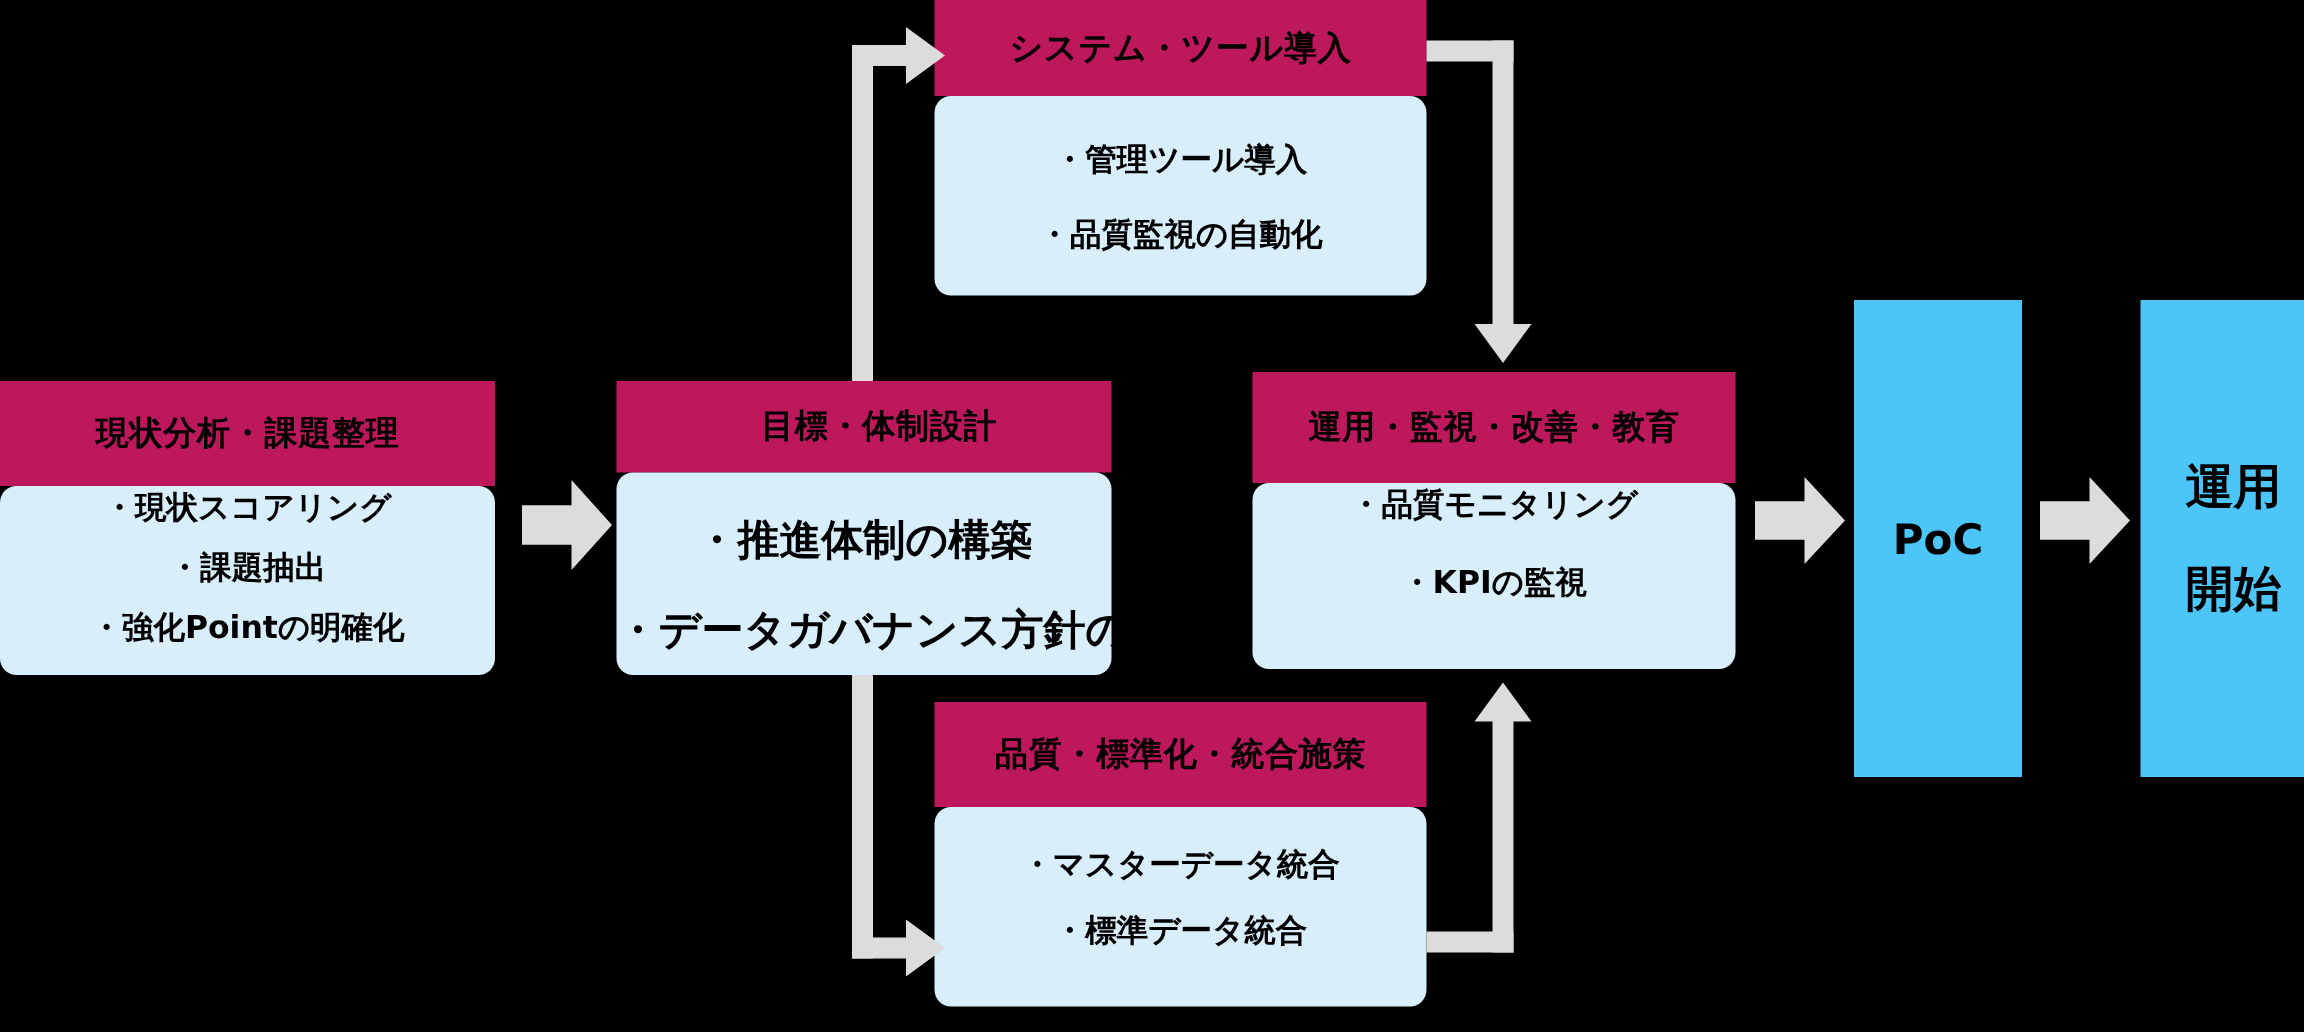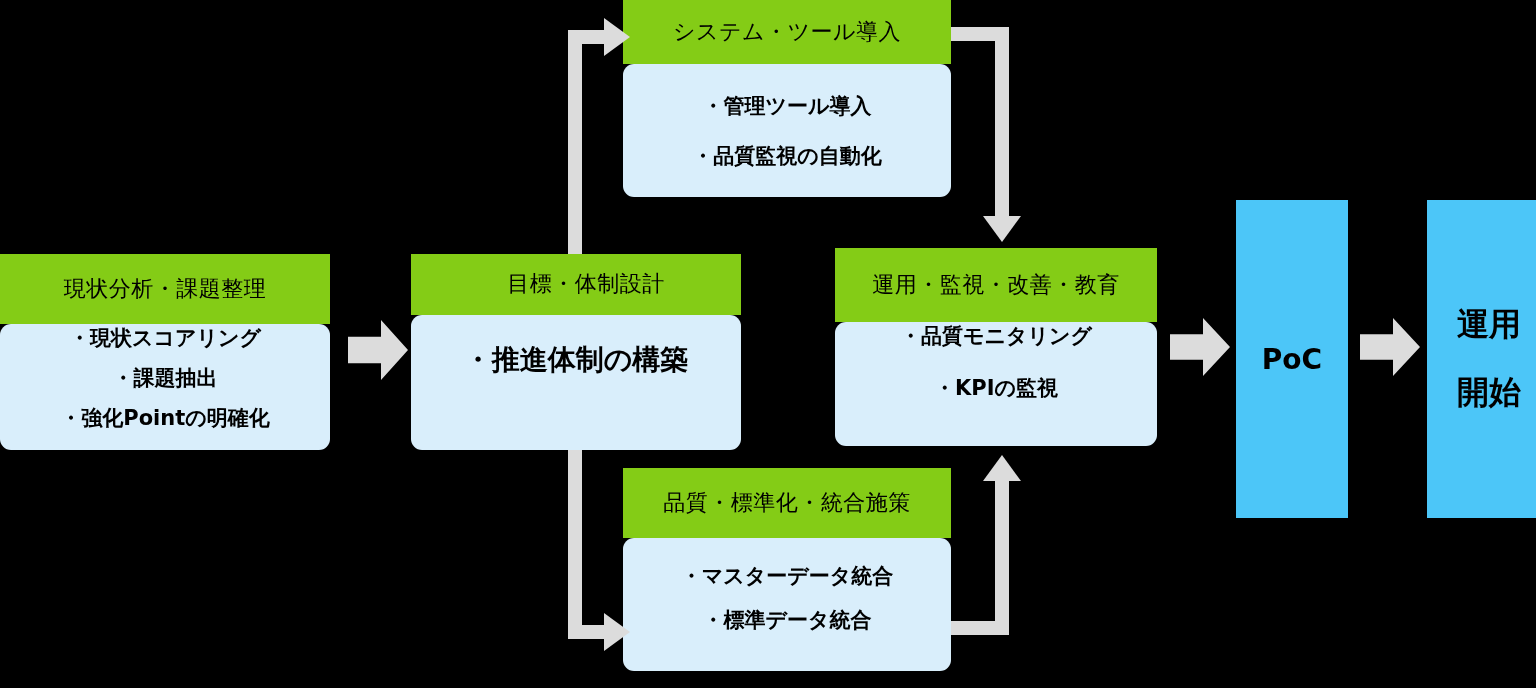--- a/index.html
+++ b/index.html
@@ -17,23 +17,23 @@
   }
 
   
   .card {
     position: absolute;
     box-sizing: border-box;
     display: flex;
     flex-direction: column;
   }
   .card-header {
-    background: #84cc16;
+    background: #be185d;
     color: #000000;
-    font-weight: normal;
+    font-weight: bold;
     display: flex;
     align-items: center;
     justify-content: center;
     text-align: center;
     letter-spacing: 0.5px;
     white-space: nowrap;
   }
   .card-body {
     background: #D9EEFB;
     color: #000000;
@@ -113,20 +113,21 @@
       <div class="bullet">・強化Pointの明確化</div>
     </div>
   </div>
 
   <div class="chevron right" style="left:348px; top:320px; width:60px; height:60px;"></div>
 
   <div class="card" style="left:411px; top:254px; width:330px; height:196px;">
     <div class="card-header" style="height:70px; font-size:22px;padding-left:20px;">目標・体制設計</div>
     <div class="card-body" style="height:126px; font-size:28px; padding-top:26px; gap:22px;">
       <div class="bullet">・推進体制の構築</div>
+      <div class="bullet">・データガバナンス方針の策定</div>
     </div>
   </div>
 
   <div class="card" style="left:623px; top:0px; width:328px; height:197px;">
     <div class="card-header" style="height:75px; font-size:22px;">システム・ツール導入</div>
     <div class="card-body" style="height:122px; font-size:21px; padding-top:28px; gap:22px;">
       <div class="bullet">・管理ツール導入</div>
       <div class="bullet">・品質監視の自動化</div>
     </div>
   </div>

